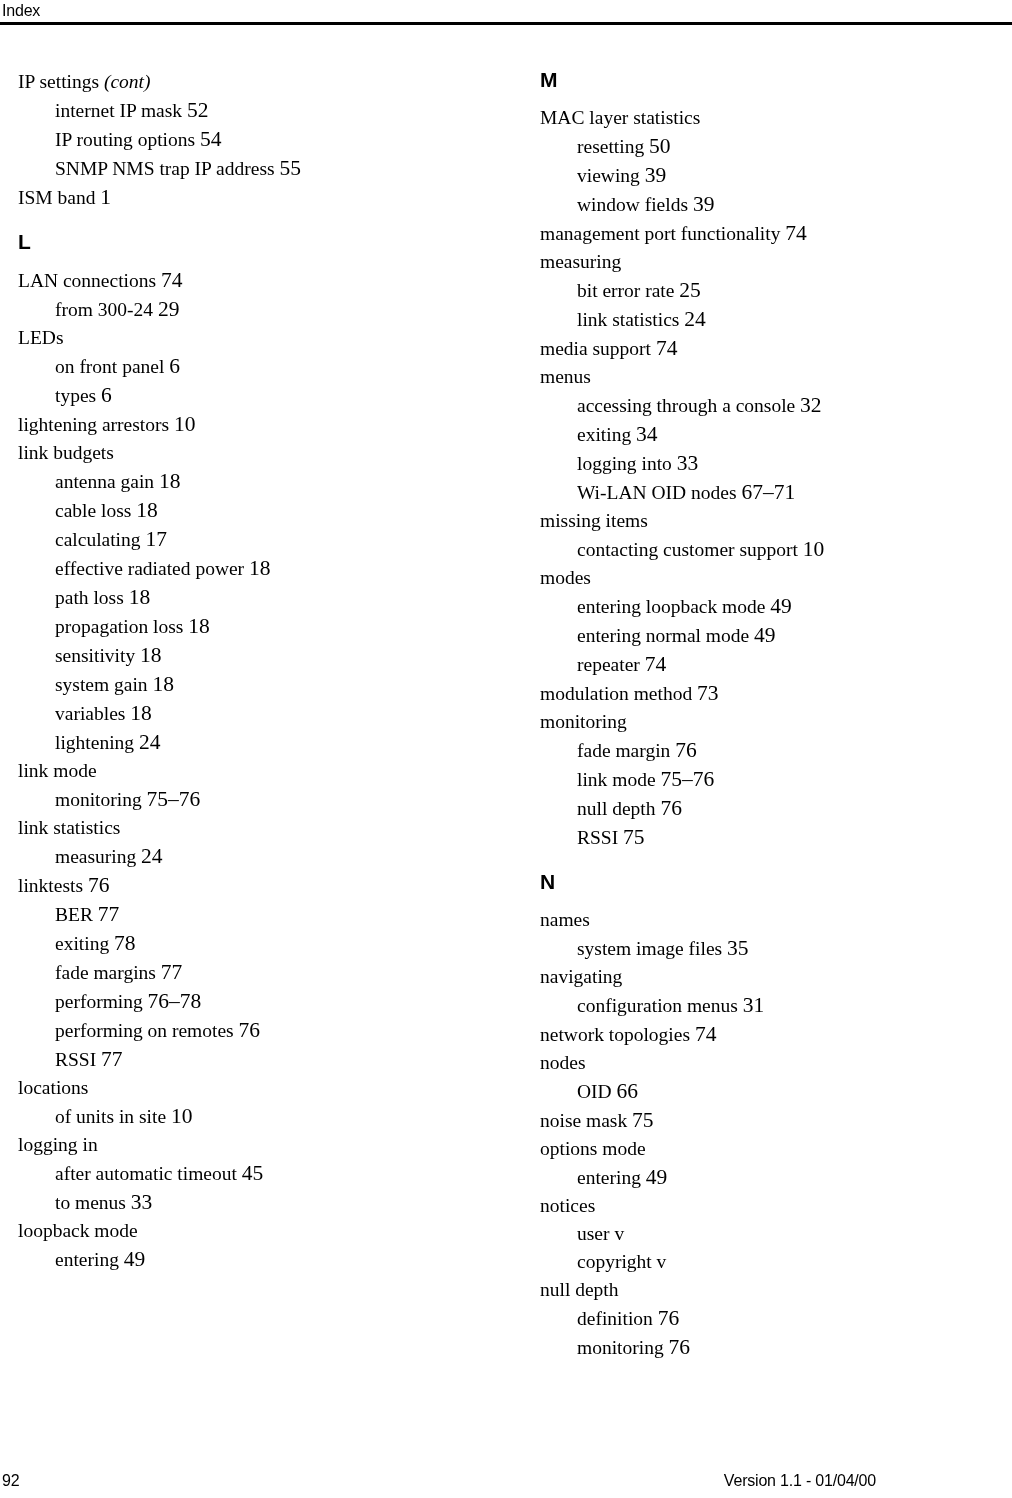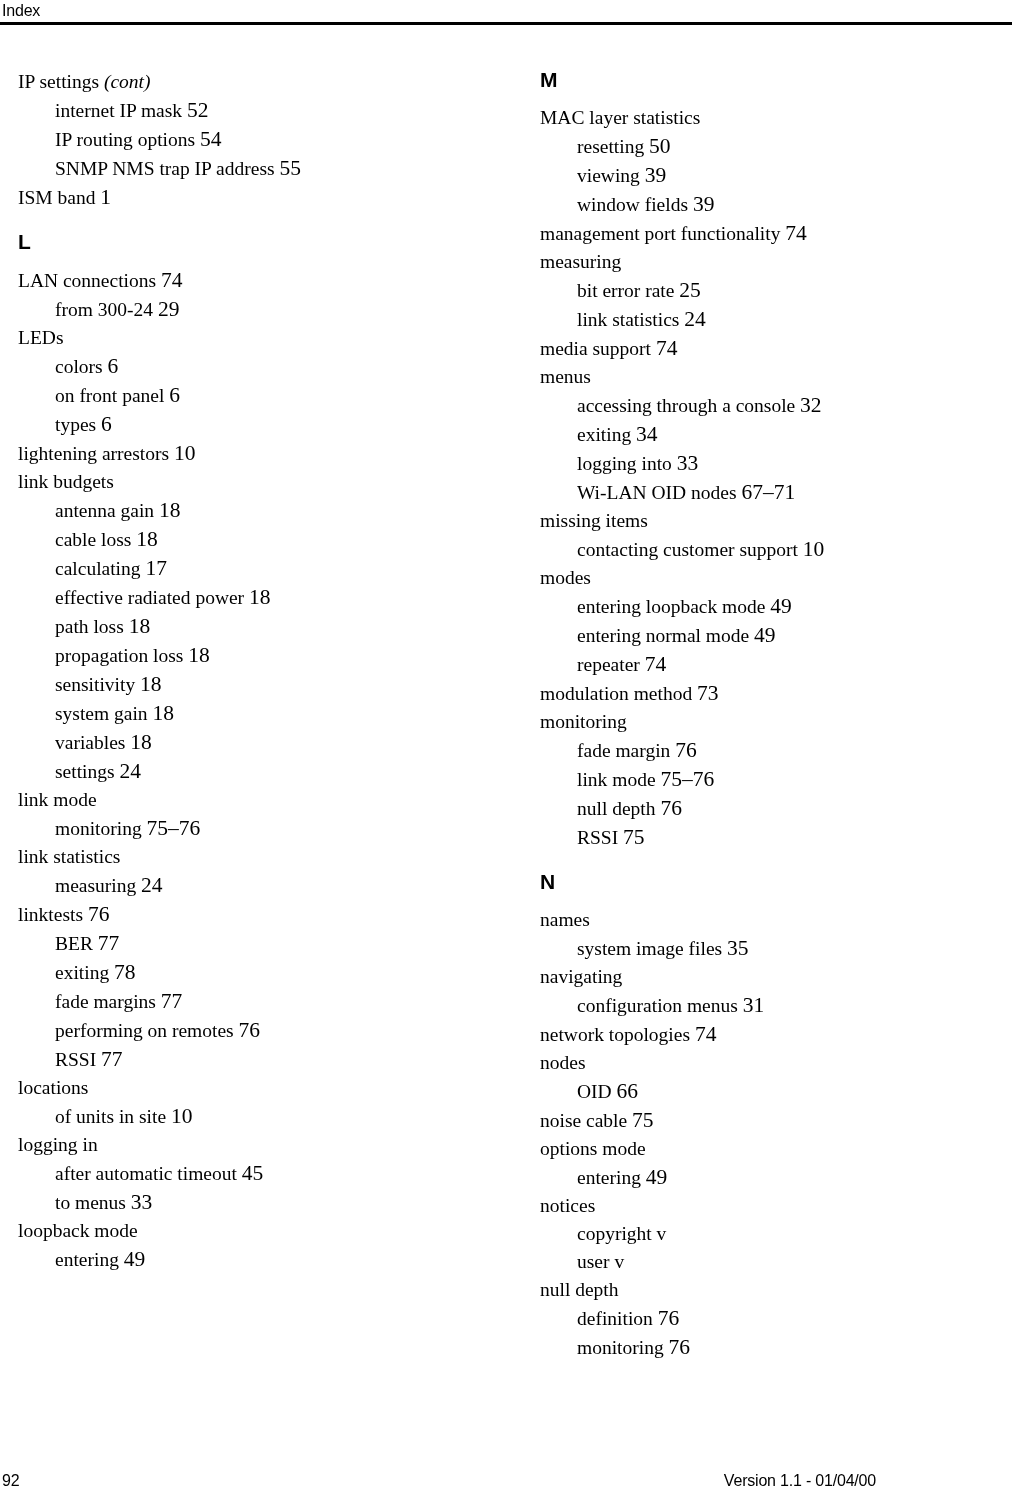--- a/index.html
+++ b/index.html
@@ -139,43 +139,43 @@
     <div class="column left">
         <div class="entry level-0"><span class="term">IP settings </span><span class="cont">(cont)</span></div>
         <div class="entry level-1"><span class="term">internet IP mask </span><span class="pages">52</span></div>
         <div class="entry level-1"><span class="term">IP routing options </span><span class="pages">54</span></div>
         <div class="entry level-1"><span class="term">SNMP NMS trap IP address </span><span class="pages">55</span></div>
         <div class="entry level-0"><span class="term">ISM band </span><span class="pages">1</span></div>
         <div class="section-letter">L</div>
         <div class="entry level-0"><span class="term">LAN connections </span><span class="pages">74</span></div>
         <div class="entry level-1"><span class="term">from 300-24 </span><span class="pages">29</span></div>
         <div class="entry level-0"><span class="term">LEDs</span></div>
-        <div class="entry level-1"><span class="term">colors </span><span class="pages">6</span></div>
         <div class="entry level-1"><span class="term">on front panel </span><span class="pages">6</span></div>
         <div class="entry level-1"><span class="term">types </span><span class="pages">6</span></div>
         <div class="entry level-0"><span class="term">lightening arrestors </span><span class="pages">10</span></div>
         <div class="entry level-0"><span class="term">link budgets</span></div>
         <div class="entry level-1"><span class="term">antenna gain </span><span class="pages">18</span></div>
         <div class="entry level-1"><span class="term">cable loss </span><span class="pages">18</span></div>
         <div class="entry level-1"><span class="term">calculating </span><span class="pages">17</span></div>
         <div class="entry level-1"><span class="term">effective radiated power </span><span class="pages">18</span></div>
         <div class="entry level-1"><span class="term">path loss </span><span class="pages">18</span></div>
         <div class="entry level-1"><span class="term">propagation loss </span><span class="pages">18</span></div>
         <div class="entry level-1"><span class="term">sensitivity </span><span class="pages">18</span></div>
         <div class="entry level-1"><span class="term">system gain </span><span class="pages">18</span></div>
         <div class="entry level-1"><span class="term">variables </span><span class="pages">18</span></div>
-        <div class="entry level-1"><span class="term">settings </span><span class="pages">24</span></div>
+        <div class="entry level-1"><span class="term">lightening </span><span class="pages">24</span></div>
         <div class="entry level-0"><span class="term">link mode</span></div>
         <div class="entry level-1"><span class="term">monitoring </span><span class="pages">75–76</span></div>
         <div class="entry level-0"><span class="term">link statistics</span></div>
         <div class="entry level-1"><span class="term">measuring </span><span class="pages">24</span></div>
         <div class="entry level-0"><span class="term">linktests </span><span class="pages">76</span></div>
         <div class="entry level-1"><span class="term">BER </span><span class="pages">77</span></div>
         <div class="entry level-1"><span class="term">exiting </span><span class="pages">78</span></div>
         <div class="entry level-1"><span class="term">fade margins </span><span class="pages">77</span></div>
+        <div class="entry level-1"><span class="term">performing </span><span class="pages">76–78</span></div>
         <div class="entry level-1"><span class="term">performing on remotes </span><span class="pages">76</span></div>
         <div class="entry level-1"><span class="term">RSSI </span><span class="pages">77</span></div>
         <div class="entry level-0"><span class="term">locations</span></div>
         <div class="entry level-1"><span class="term">of units in site </span><span class="pages">10</span></div>
         <div class="entry level-0"><span class="term">logging in</span></div>
         <div class="entry level-1"><span class="term">after automatic timeout </span><span class="pages">45</span></div>
         <div class="entry level-1"><span class="term">to menus </span><span class="pages">33</span></div>
         <div class="entry level-0"><span class="term">loopback mode</span></div>
         <div class="entry level-1"><span class="term">entering </span><span class="pages">49</span></div>
       </div>
@@ -208,26 +208,26 @@
         <div class="entry level-1"><span class="term">null depth </span><span class="pages">76</span></div>
         <div class="entry level-1"><span class="term">RSSI </span><span class="pages">75</span></div>
         <div class="section-letter">N</div>
         <div class="entry level-0"><span class="term">names</span></div>
         <div class="entry level-1"><span class="term">system image files </span><span class="pages">35</span></div>
         <div class="entry level-0"><span class="term">navigating</span></div>
         <div class="entry level-1"><span class="term">configuration menus </span><span class="pages">31</span></div>
         <div class="entry level-0"><span class="term">network topologies </span><span class="pages">74</span></div>
         <div class="entry level-0"><span class="term">nodes</span></div>
         <div class="entry level-1"><span class="term">OID </span><span class="pages">66</span></div>
-        <div class="entry level-0"><span class="term">noise cable </span><span class="pages">75</span></div>
+        <div class="entry level-0"><span class="term">noise mask </span><span class="pages">75</span></div>
         <div class="entry level-0"><span class="term">options mode</span></div>
         <div class="entry level-1"><span class="term">entering </span><span class="pages">49</span></div>
         <div class="entry level-0"><span class="term">notices</span></div>
+        <div class="entry level-1"><span class="term">user </span><span class="pages roman">v</span></div>
         <div class="entry level-1"><span class="term">copyright </span><span class="pages roman">v</span></div>
-        <div class="entry level-1"><span class="term">user </span><span class="pages roman">v</span></div>
         <div class="entry level-0"><span class="term">null depth</span></div>
         <div class="entry level-1"><span class="term">definition </span><span class="pages">76</span></div>
         <div class="entry level-1"><span class="term">monitoring </span><span class="pages">76</span></div>
       </div>
   </div>
 
   <div class="footer">
     <div class="footer-page">92</div>
     <div class="footer-version">Version 1.1 - 01/04/00</div>
   </div>

